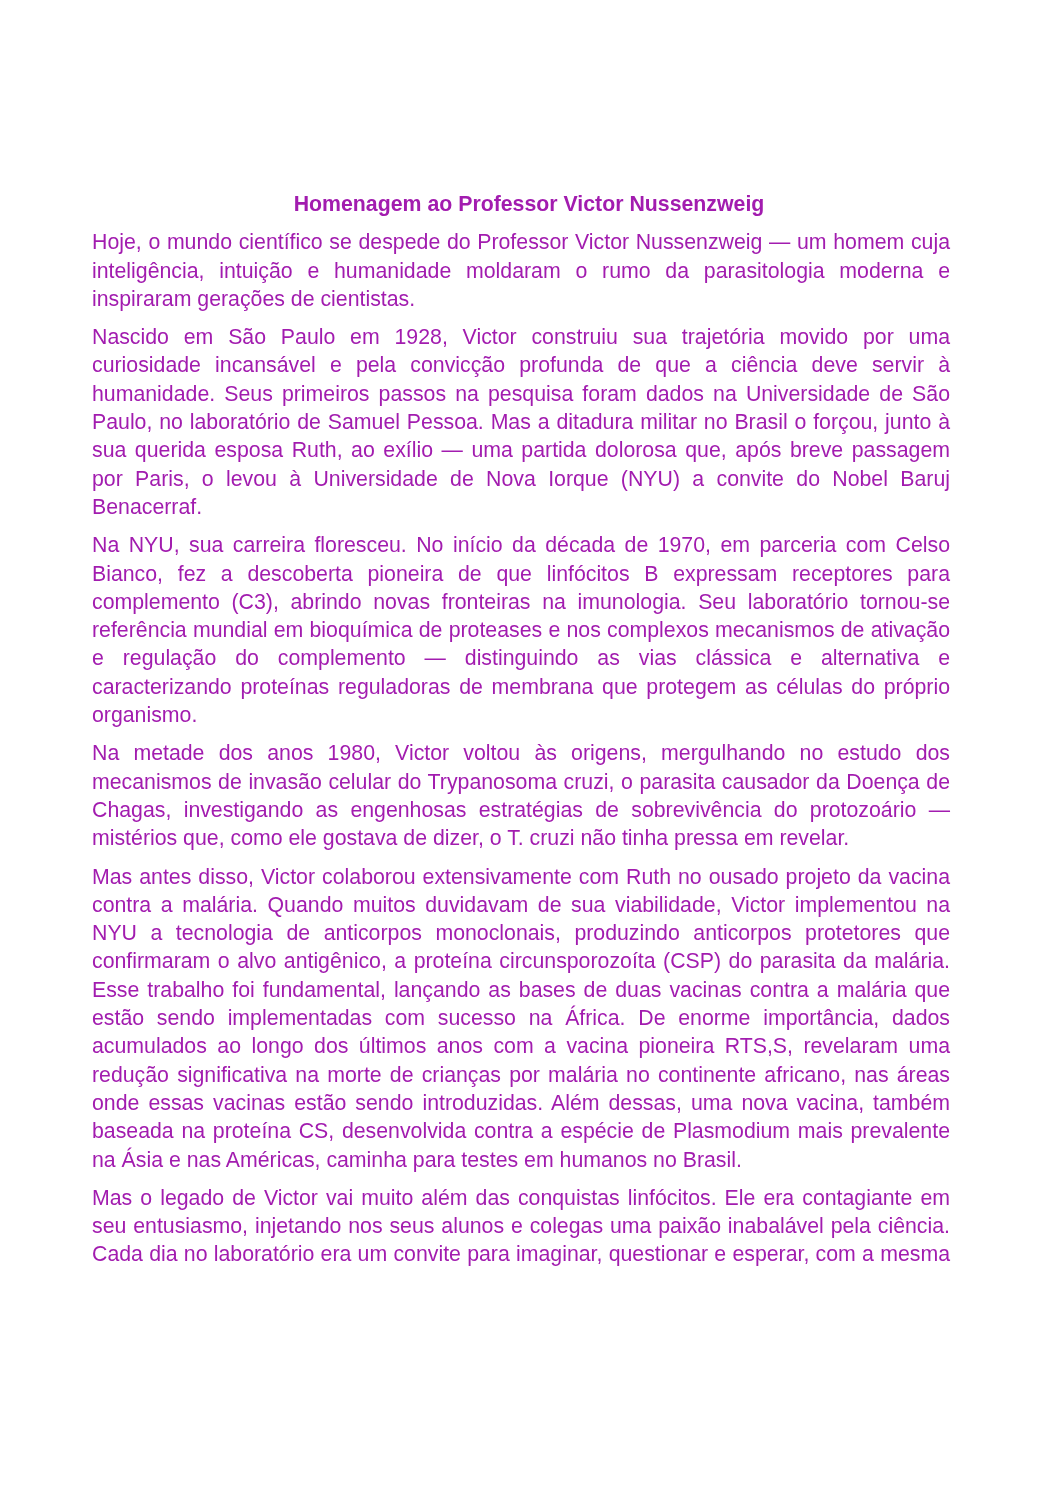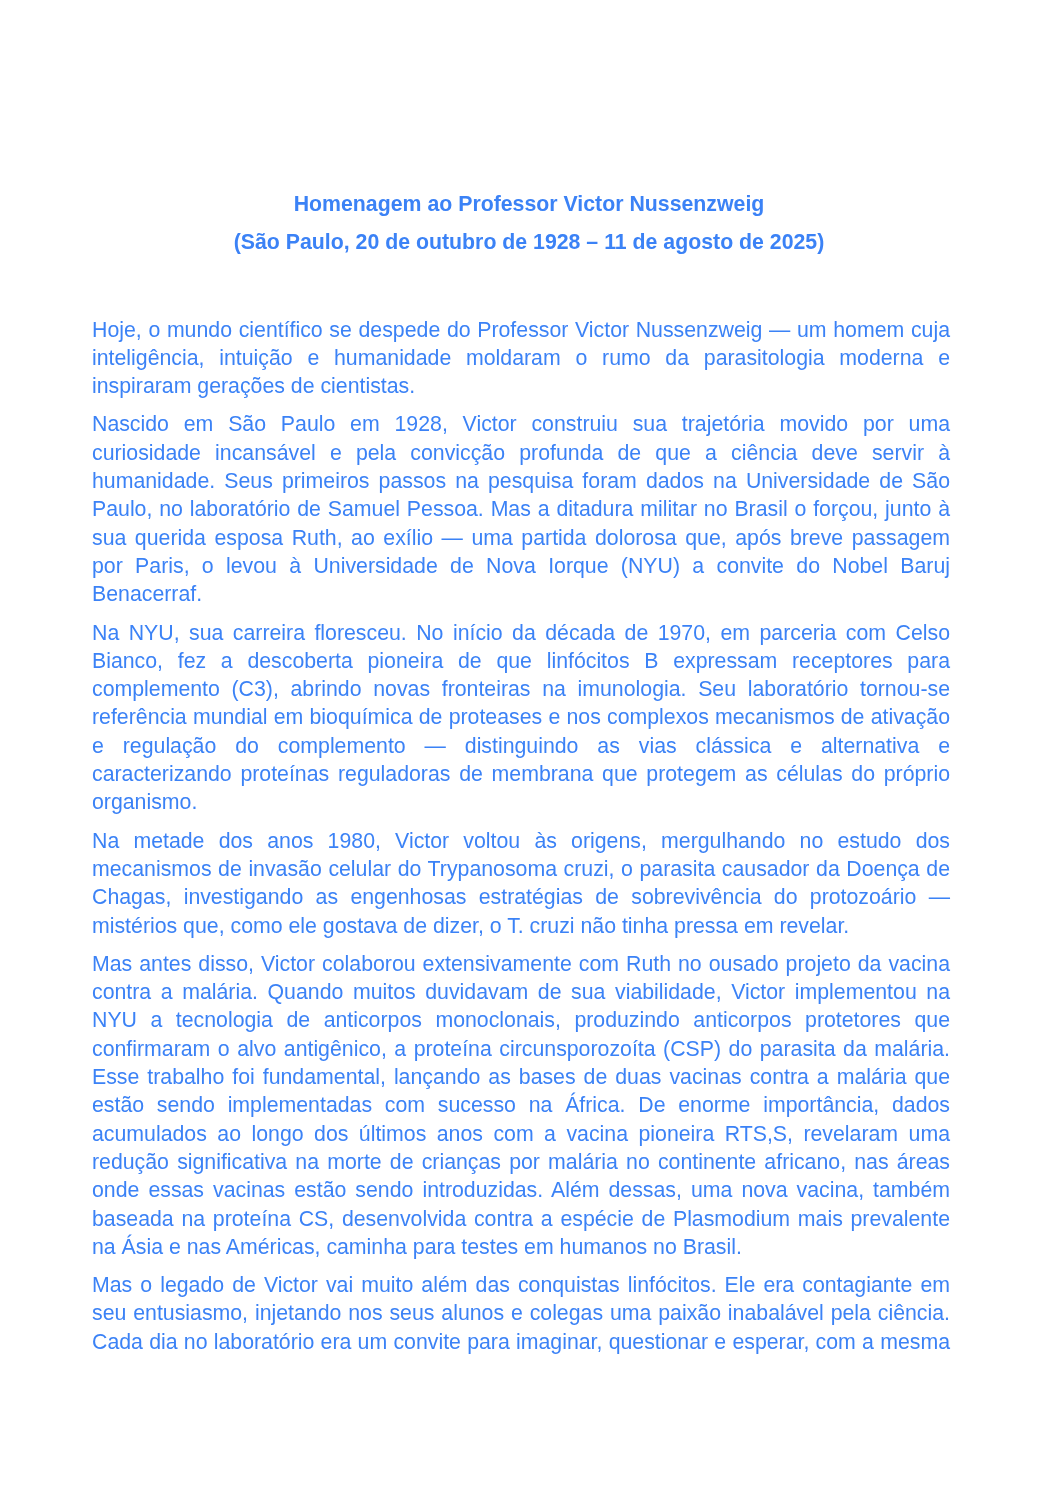--- a/index.html
+++ b/index.html
@@ -10,21 +10,21 @@
   .page {
     position: relative;
     width: 1058px;
     height: 1497px;
     box-sizing: border-box;
     background: #ffffff;
     padding: 190px 92px 0 92px;
     font-family: "Liberation Sans", sans-serif;
     font-size: 21.3px;
     line-height: 28.3px;
-    color: #3b82f6;
+    color: #a21caf;
     overflow: hidden;
   }
   .doc-title {
     text-align: center;
     font-weight: bold;
     margin: 0 0 10px 0;
   }
   .doc-subtitle {
     text-align: center;
     font-weight: bold;
@@ -40,21 +40,20 @@
     text-align-last: justify;
   }
   .doc-body span.italic {
   }
 </style>
 </head>
 <body>
 
 <div class="page">
   <p class="doc-title">Homenagem ao Professor Victor Nussenzweig</p>
-  <p class="doc-subtitle">(São Paulo, 20 de outubro de 1928 – 11 de agosto de 2025)</p>
   <div class="doc-body">
       <p class="para"><span class="">Hoje, o mundo científico se despede do Professor Victor Nussenzweig — um homem cuja inteligência, intuição e humanidade moldaram o rumo da parasitologia moderna e inspiraram gerações de cientistas.</span></p>
       <p class="para"><span class="">Nascido em São Paulo em 1928, Victor construiu sua trajetória movido por uma curiosidade incansável e pela convicção profunda de que a ciência deve servir à humanidade. Seus primeiros passos na pesquisa foram dados na Universidade de São Paulo, no laboratório de Samuel Pessoa. Mas a ditadura militar no Brasil o forçou, junto à sua querida esposa Ruth, ao exílio — uma partida dolorosa que, após breve passagem por Paris, o levou à Universidade de Nova Iorque (NYU) a convite do Nobel Baruj Benacerraf.</span></p>
       <p class="para"><span class="">Na NYU, sua carreira floresceu. No início da década de 1970, em parceria com Celso Bianco, fez a descoberta pioneira de que linfócitos B expressam receptores para complemento (C3), abrindo novas fronteiras na imunologia. Seu laboratório tornou-se referência mundial em bioquímica de proteases e nos complexos mecanismos de ativação e regulação do complemento — distinguindo as vias clássica e alternativa e caracterizando proteínas reguladoras de membrana que protegem as células do próprio organismo.</span></p>
       <p class="para"><span class="">Na metade dos anos 1980, Victor voltou às origens, mergulhando no estudo dos mecanismos de invasão celular do </span><span class="italic">Trypanosoma cruzi</span><span class="">, o parasita causador da Doença de Chagas, investigando as engenhosas estratégias de sobrevivência do protozoário — mistérios que, como ele gostava de dizer, o </span><span class="italic">T. cruzi</span><span class=""> não tinha pressa em revelar.</span></p>
       <p class="para"><span class="">Mas antes disso, Victor colaborou extensivamente com Ruth no ousado projeto da vacina contra a malária. Quando muitos duvidavam de sua viabilidade, Victor implementou na NYU a tecnologia de anticorpos monoclonais, produzindo anticorpos protetores que confirmaram o alvo antigênico, a proteína circunsporozoíta (CSP) do parasita da malária. Esse trabalho foi fundamental, lançando as bases de duas vacinas contra a malária que estão sendo implementadas com sucesso na África. De enorme importância, dados acumulados ao longo dos últimos anos com a vacina pioneira RTS,S, revelaram uma redução significativa na morte de crianças por malária no continente africano, nas áreas onde essas vacinas estão sendo introduzidas. Além dessas, uma nova vacina, também baseada na proteína CS, desenvolvida contra a espécie de </span><span class="italic">Plasmodium</span><span class=""> mais prevalente na Ásia e nas Américas, caminha para testes em humanos no Brasil.</span></p>
       <p class="para continues"><span class="">Mas o legado de Victor vai muito além das conquistas linfócitos. Ele era contagiante em seu entusiasmo, injetando nos seus alunos e colegas uma paixão inabalável pela ciência. Cada dia no laboratório era um convite para imaginar, questionar e esperar, com a mesma</span></p>
     </div>
 </div>
 

